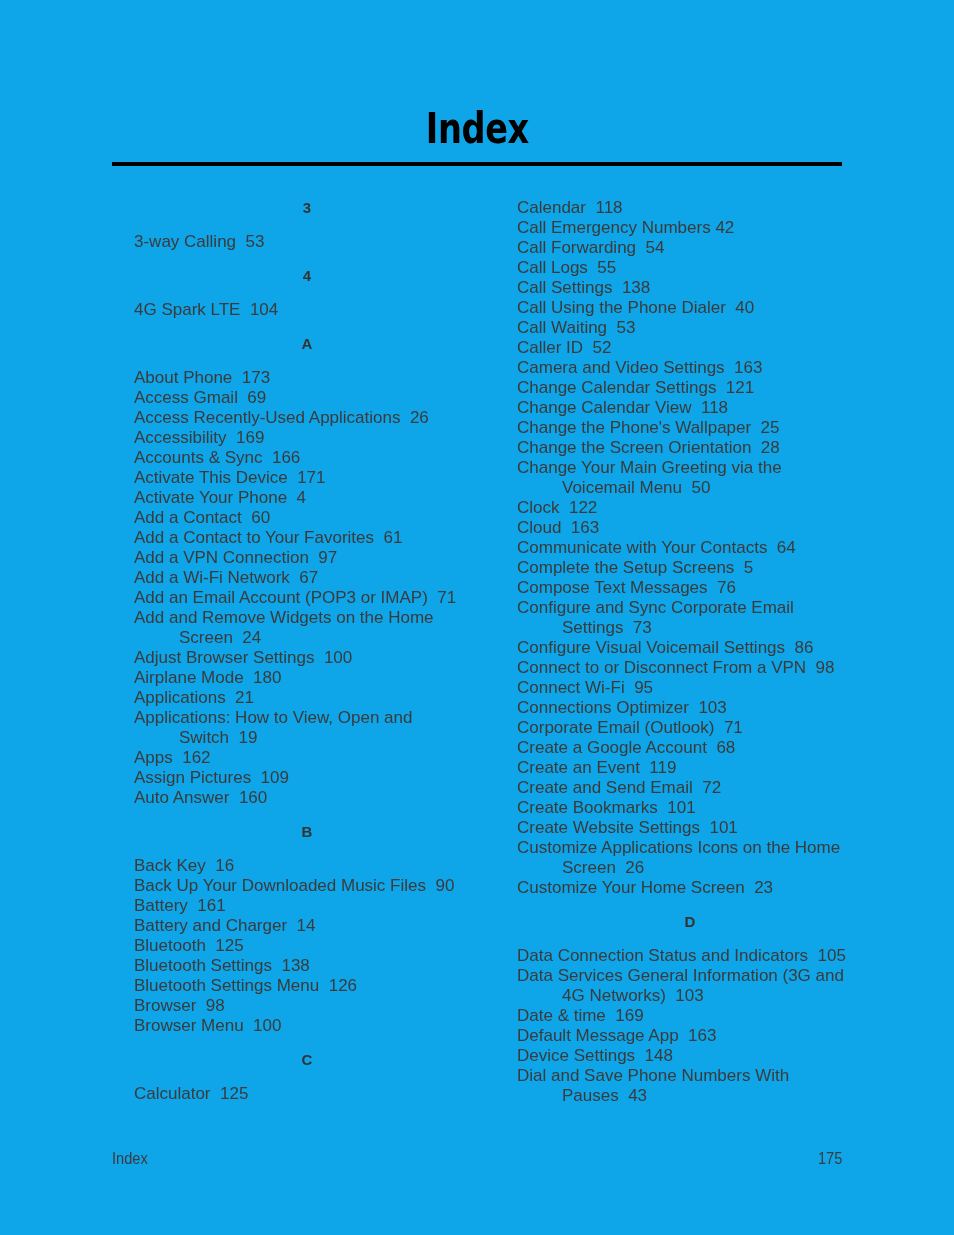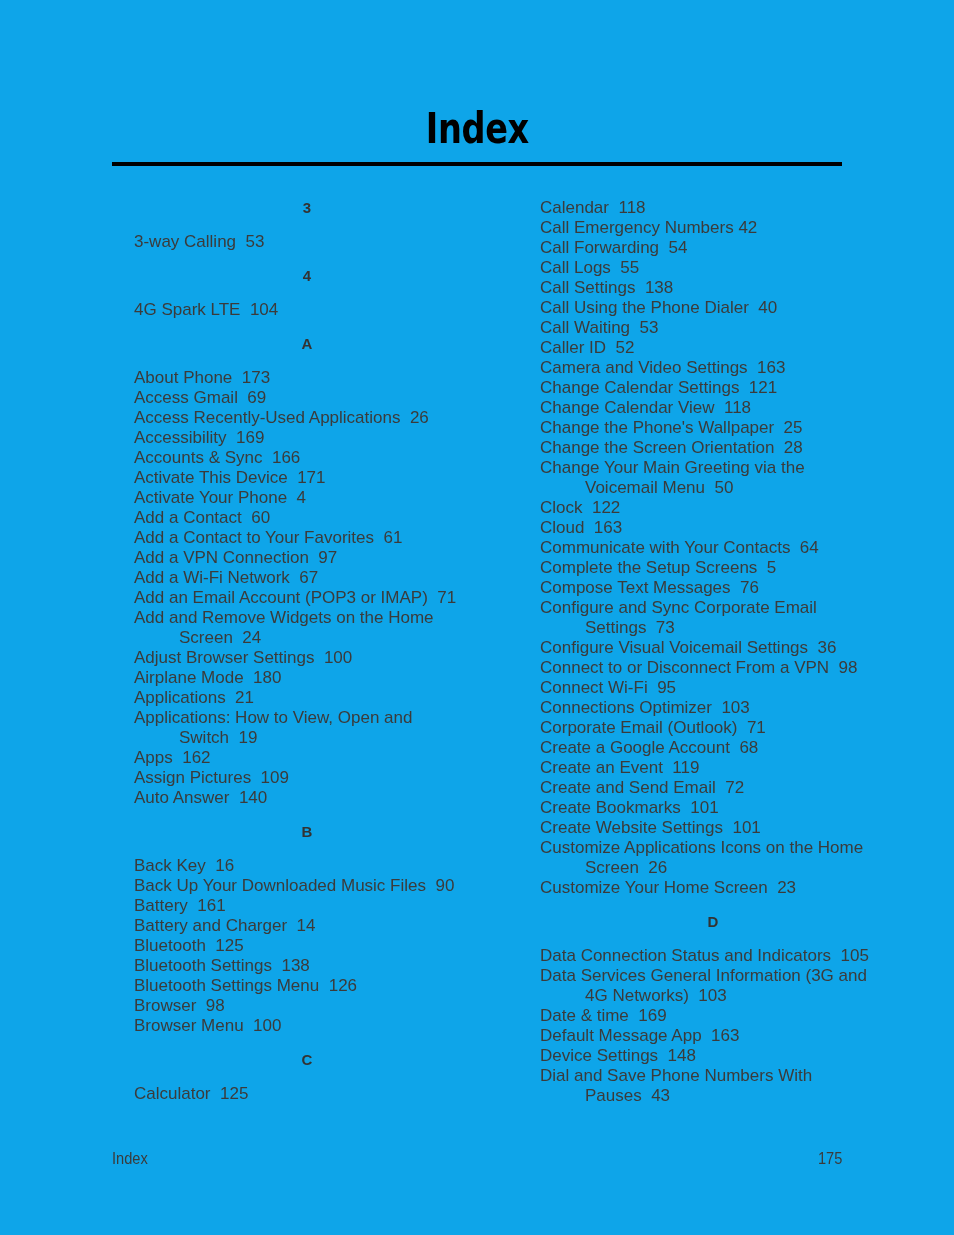--- a/index.html
+++ b/index.html
@@ -60,21 +60,21 @@
     left: 0;
     top: 198px;
     width: 954px;
   }
   .column {
     position: absolute;
     top: 0;
     width: 346px;
   }
   .column-left  { left: 134px; }
-  .column-right { left: 540px; }
+  .column-right { left: 517px; }
 
   .section {
     margin: 0;
   }
 
   .section-letter {
     font-family: "Liberation Sans", sans-serif;
     font-size: 15px;
     font-weight: bold;
     color: #333333;
@@ -169,21 +169,21 @@
           <div class="entry">Add a VPN Connection  97</div>
           <div class="entry">Add a Wi-Fi Network  67</div>
           <div class="entry">Add an Email Account (POP3 or IMAP)  71</div>
           <div class="entry">Add and Remove Widgets on the Home<span class="cont">Screen  24</span></div>
           <div class="entry">Adjust Browser Settings  100</div>
           <div class="entry">Airplane Mode  180</div>
           <div class="entry">Applications  21</div>
           <div class="entry">Applications: How to View, Open and<span class="cont">Switch  19</span></div>
           <div class="entry">Apps  162</div>
           <div class="entry">Assign Pictures  109</div>
-          <div class="entry">Auto Answer  140</div>
+          <div class="entry">Auto Answer  160</div>
         </div>
         <div class="section">
           <div class="section-spacer-before"></div>
           <div class="section-letter">B</div>
           <div class="section-spacer-after"></div>
           <div class="entry">Back Key  16</div>
           <div class="entry">Back Up Your Downloaded Music Files  90</div>
           <div class="entry">Battery  161</div>
           <div class="entry">Battery and Charger  14</div>
           <div class="entry">Bluetooth  125</div>
@@ -214,21 +214,21 @@
           <div class="entry">Change Calendar View  118</div>
           <div class="entry">Change the Phone's Wallpaper  25</div>
           <div class="entry">Change the Screen Orientation  28</div>
           <div class="entry">Change Your Main Greeting via the<span class="cont">Voicemail Menu  50</span></div>
           <div class="entry">Clock  122</div>
           <div class="entry">Cloud  163</div>
           <div class="entry">Communicate with Your Contacts  64</div>
           <div class="entry">Complete the Setup Screens  5</div>
           <div class="entry">Compose Text Messages  76</div>
           <div class="entry">Configure and Sync Corporate Email<span class="cont">Settings  73</span></div>
-          <div class="entry">Configure Visual Voicemail Settings  36</div>
+          <div class="entry">Configure Visual Voicemail Settings  86</div>
           <div class="entry">Connect to or Disconnect From a VPN  98</div>
           <div class="entry">Connect Wi-Fi  95</div>
           <div class="entry">Connections Optimizer  103</div>
           <div class="entry">Corporate Email (Outlook)  71</div>
           <div class="entry">Create a Google Account  68</div>
           <div class="entry">Create an Event  119</div>
           <div class="entry">Create and Send Email  72</div>
           <div class="entry">Create Bookmarks  101</div>
           <div class="entry">Create Website Settings  101</div>
           <div class="entry">Customize Applications Icons on the Home<span class="cont">Screen  26</span></div>

